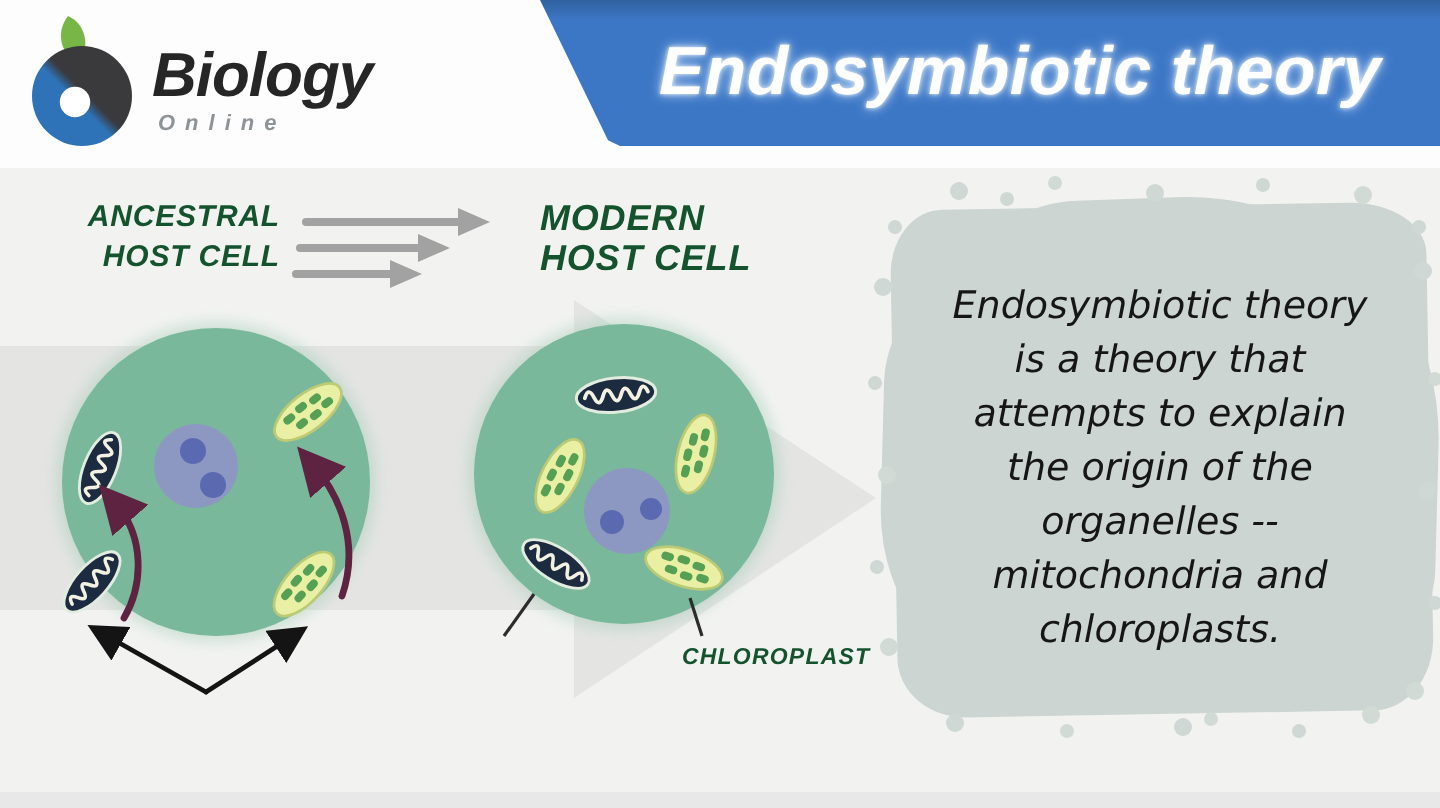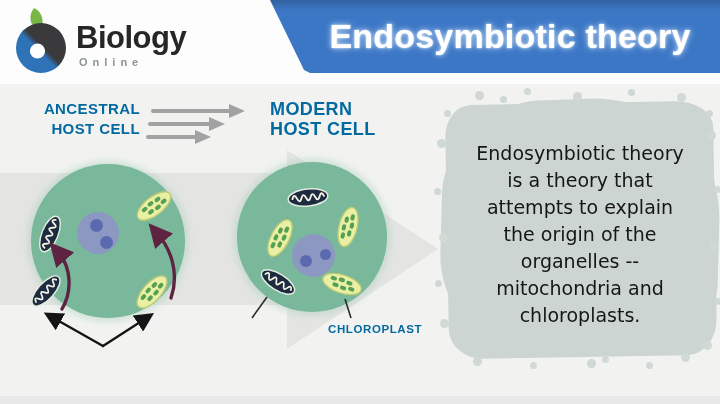--- a/index.html
+++ b/index.html
@@ -1,17 +1,17 @@
 <!DOCTYPE html>
 <html><head>
 <meta charset="utf-8">
 <style>
   html,body{margin:0;padding:0;background:#e8e8e8;}
   .stage{position:relative;width:720px;height:396px;background:#f2f3f1;overflow:hidden;
-         font-family:"Liberation Sans",sans-serif;}
+         font-family:"Liberation Sans",sans-serif;font-style:italic;}
 
   
   .header{position:absolute;left:0;top:0;width:720px;height:84px;background:#fcfdfc;}
   .logo{position:absolute;left:12px;top:6px;width:250px;height:72px;}
   .logo-mark{position:absolute;left:0;top:0;}
   .brand{position:absolute;left:64px;top:14px;font-size:31px;font-weight:bold;color:#262626;letter-spacing:-0.5px;}
   .brand-sub{position:absolute;left:67px;top:50px;font-size:11px;font-weight:bold;color:#8d9396;letter-spacing:5px;}
 
   
   .banner{position:absolute;left:270px;top:0;width:450px;height:73px;
@@ -26,26 +26,26 @@
 
   
   .cell{position:absolute;border-radius:50%;background:#79b89b;box-shadow:0 0 7px 3px rgba(150,198,173,.40);}
   .cell.ancestral{left:31px;top:164px;width:154px;height:154px;}
   .cell.modern{left:237px;top:162px;width:150px;height:150px;}
   .nucleus{position:absolute;border-radius:50%;background:#8c98c2;}
   .nucleolus{position:absolute;border-radius:50%;background:#5b6ab0;}
   .organelle{position:absolute;overflow:visible;}
 
   
-  .lbl{position:absolute;color:#0369a1;font-weight:bold;white-space:pre-line;}
+  .lbl{position:absolute;color:#14532d;font-weight:bold;white-space:pre-line;}
   .lbl-ancestral{left:18px;top:99px;width:122px;font-size:15px;line-height:20px;text-align:right;letter-spacing:.4px;}
   .lbl-modern{left:270px;top:99px;width:130px;font-size:18px;line-height:20px;text-align:left;letter-spacing:.4px;}
   .lbl-prokaryotic{left:30px;top:348px;width:160px;font-size:15.5px;line-height:21px;text-align:center;letter-spacing:.6px;}
   .lbl-mito{left:195px;top:321px;font-size:11.5px;letter-spacing:.6px;}
-  .lbl-chloro{left:328px;top:323px;font-size:11.5px;letter-spacing:.6px;}
+  .lbl-chloro{left:341px;top:323px;font-size:11.5px;letter-spacing:.6px;}
 
   
   .blob{position:absolute;left:447px;top:103px;width:268px;height:254px;}
   .blob .layer{position:absolute;background:#ccd5d1;}
   .blob .l1{inset:0;border-radius:26px 38px 30px 34px/32px 26px 36px 30px;transform:rotate(-1deg);}
   .blob .l2{inset:6px -4px 2px -6px;border-radius:45% 30% 40% 35%/35% 45% 30% 40%;transform:rotate(1.5deg);}
   .blob .l3{inset:-4px 10px 8px 8px;border-radius:35% 45% 30% 45%/45% 35% 40% 30%;transform:rotate(-2deg);}
   .speckles{position:absolute;left:0;top:0;width:5px;height:5px;border-radius:50%;background:transparent;
     box-shadow:
       -8px 38px 0 2px #cfd8d4, -12px 86px 0 1px #cfd8d4, -6px 132px 0 2px #d2dad6,

